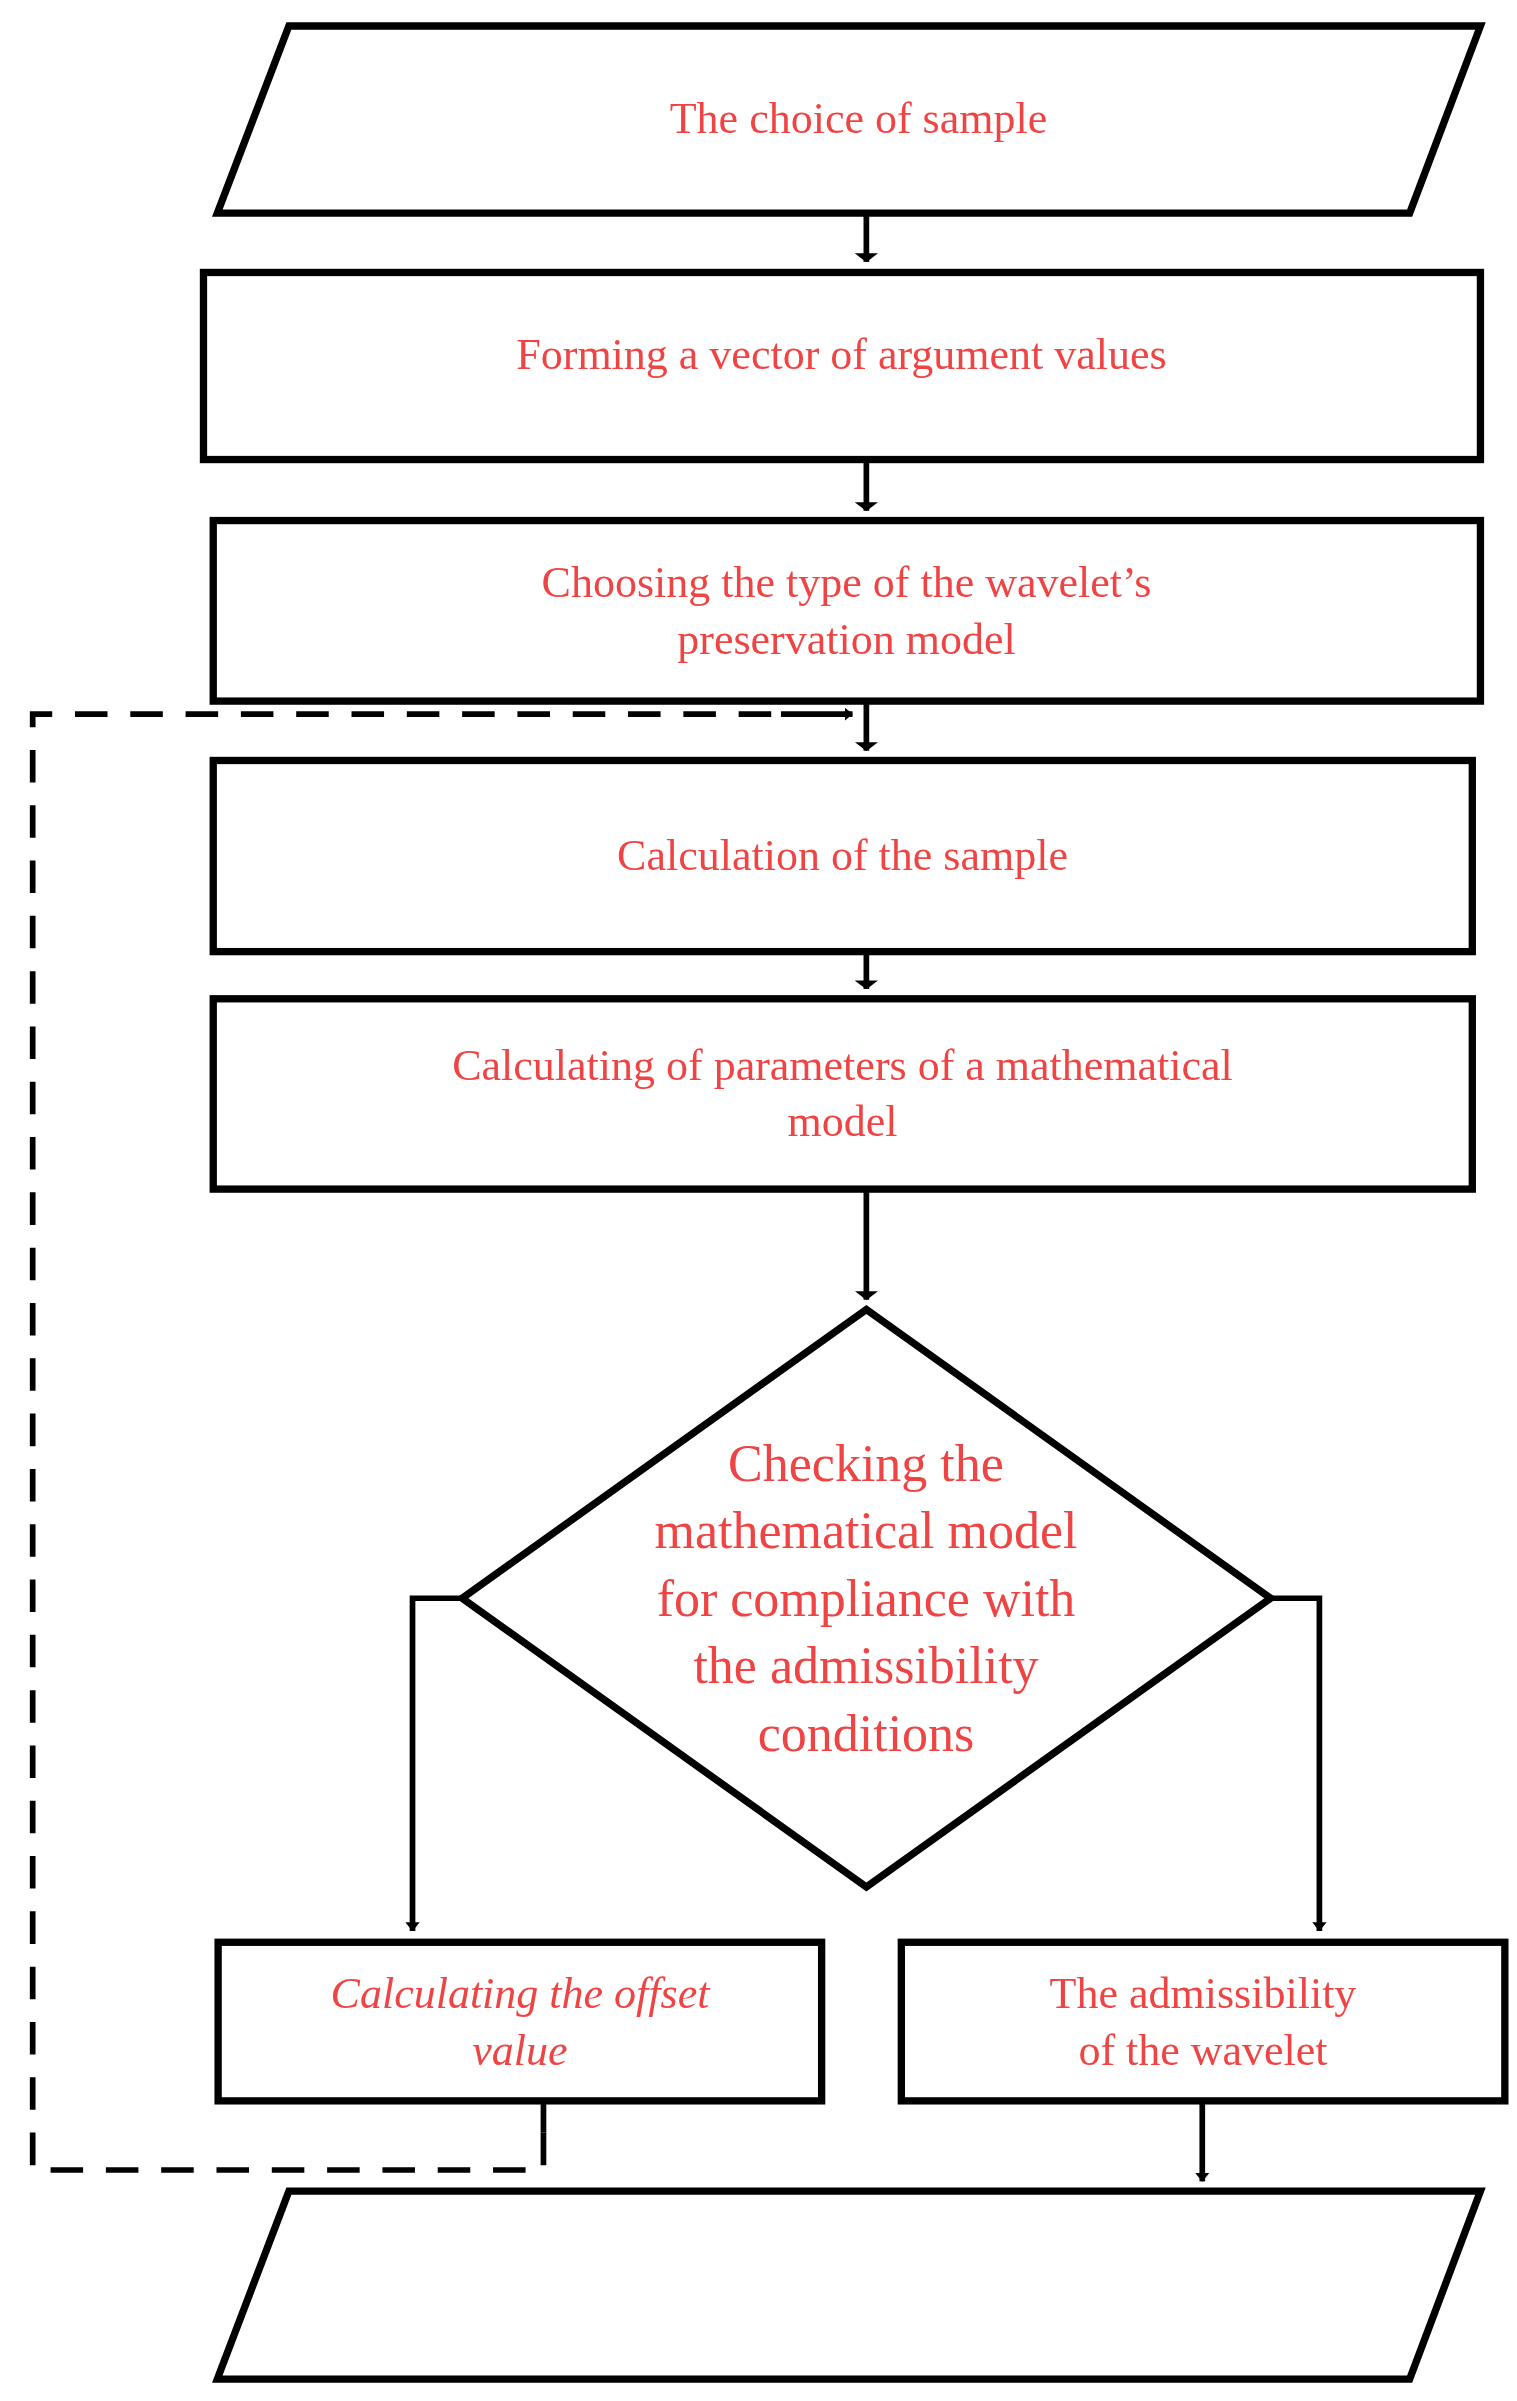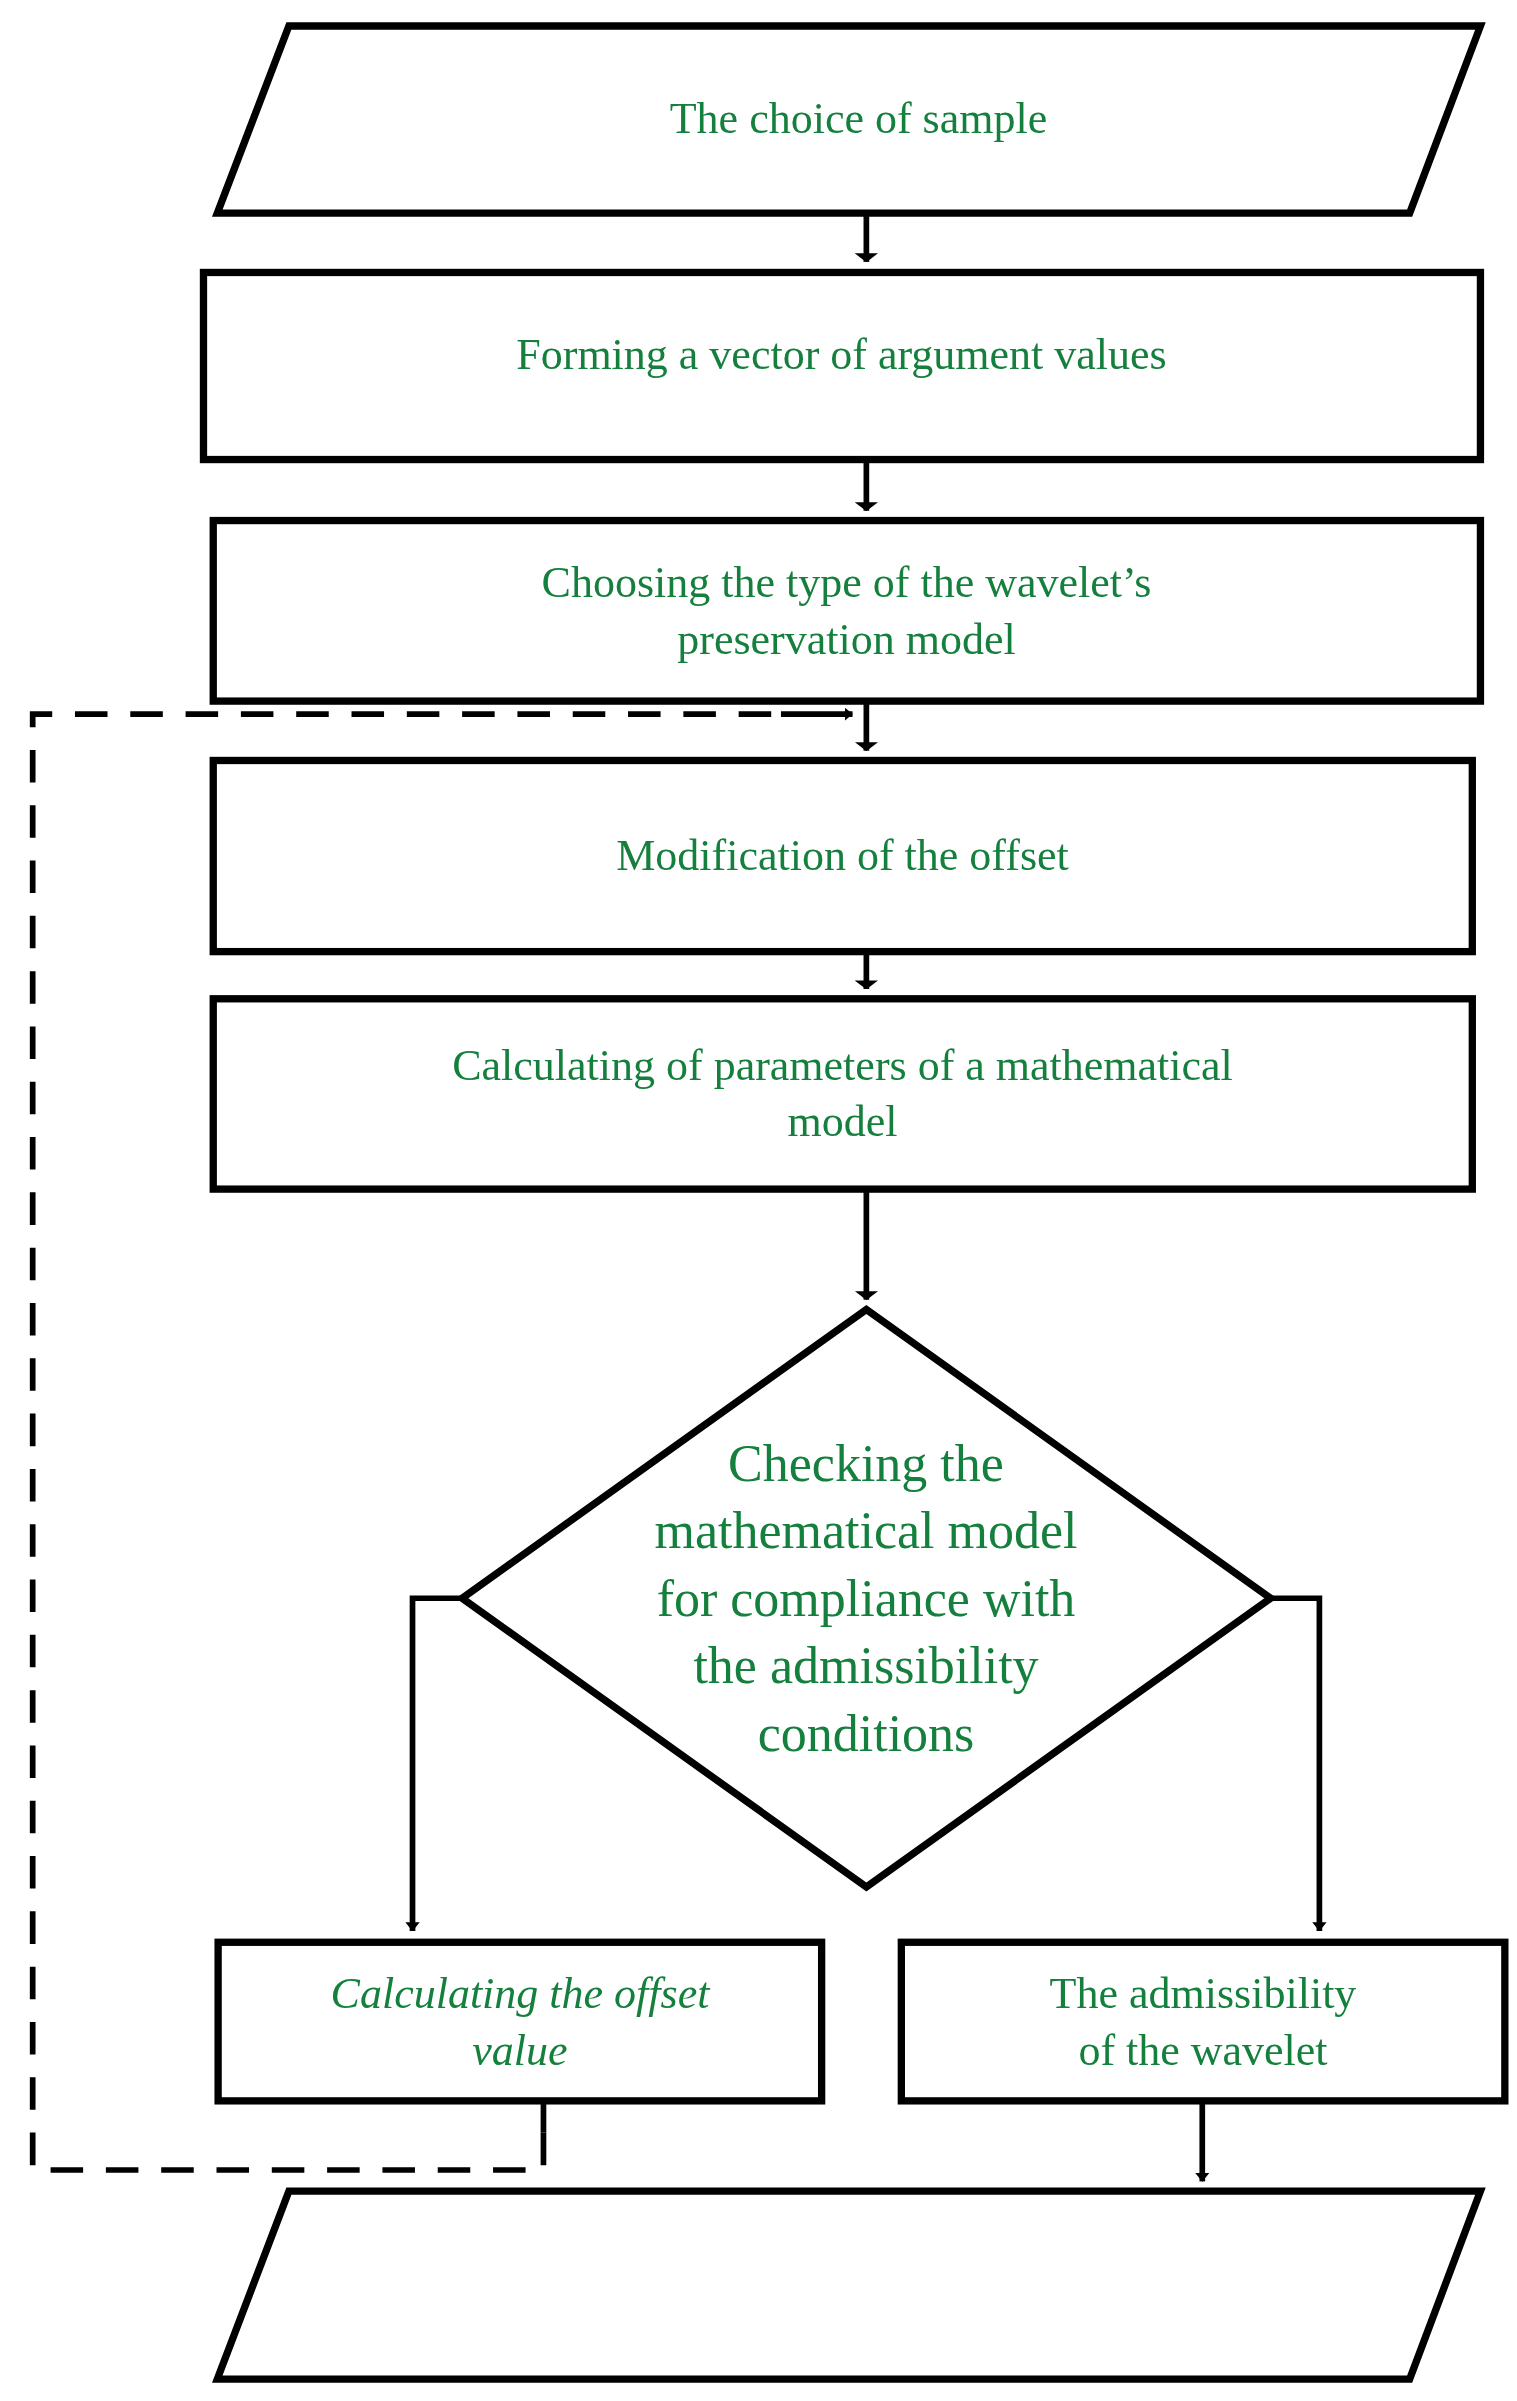--- a/index.html
+++ b/index.html
@@ -5,21 +5,21 @@
 <style>
   html,body{margin:0;padding:0;background:#ffffff;}
   body{width:1518px;height:2401px;overflow:hidden;
        font-family:"Liberation Serif","DejaVu Serif",serif;}
   #stage{position:relative;width:1518px;height:2401px;background:#ffffff;}
   svg#flow{position:absolute;left:0;top:0;width:1518px;height:2401px;display:block;}
   .shape-text{
      position:absolute;
      display:flex;align-items:center;justify-content:center;
      text-align:center;
-     color:#15803d;
+     color:#ef4444;
      font-family:"Liberation Serif","DejaVu Serif",serif;
      font-size:44px;
      line-height:1.28;
      white-space:pre-line;
      pointer-events:none;
   }
   .t-top      {left:289px; top:26px;   width:1139px; height:187px;}
   .t-forming  {left:203px; top:262px;  width:1277px; height:187px;}
   .t-choosing {left:213px; top:521px;  width:1267px; height:181px;}
   .t-modif    {left:213px; top:761px;  width:1259px; height:191px;}
@@ -99,21 +99,21 @@
     <line x1="960" y1="878" x2="1048" y2="878" stroke="#000000" stroke-width="7" fill="none" marker-end="url(#arrowDashHead)"></line>
   </svg>
 
   <div class="shape-text t-top">The choice of sample</div>
 
   <div class="shape-text t-forming">Forming a vector of argument values</div>
 
   <div class="shape-text t-choosing">Choosing the type of the wavelet’s
 preservation model</div>
 
-  <div class="shape-text t-modif">Modification of the offset</div>
+  <div class="shape-text t-modif">Calculation of the sample</div>
 
   <div class="shape-text t-calcparam">Calculating of parameters of a mathematical
 model</div>
 
   <div class="shape-text t-diamond">Checking the
 mathematical model
 for compliance with
 the admissibility
 conditions</div>
 

